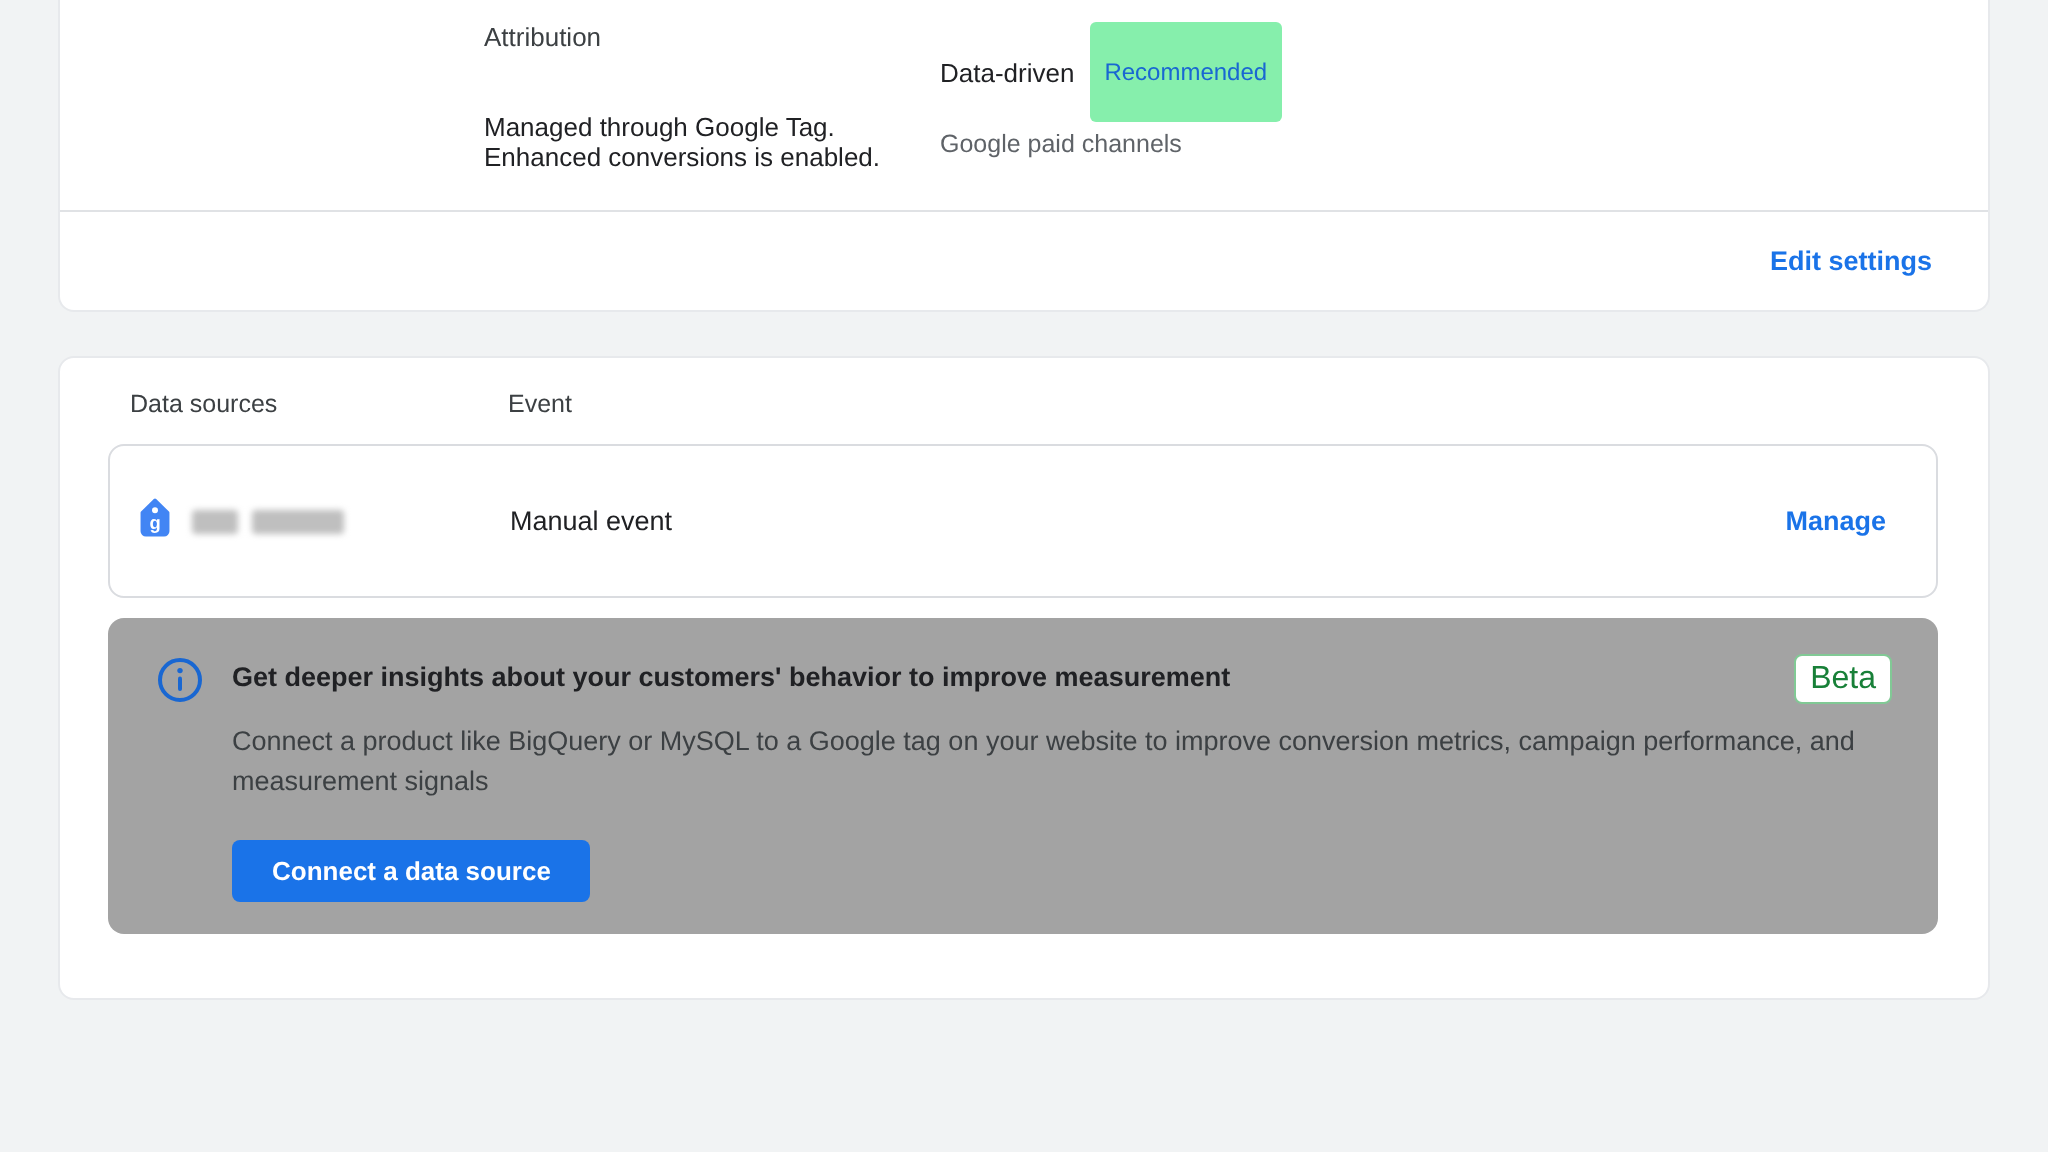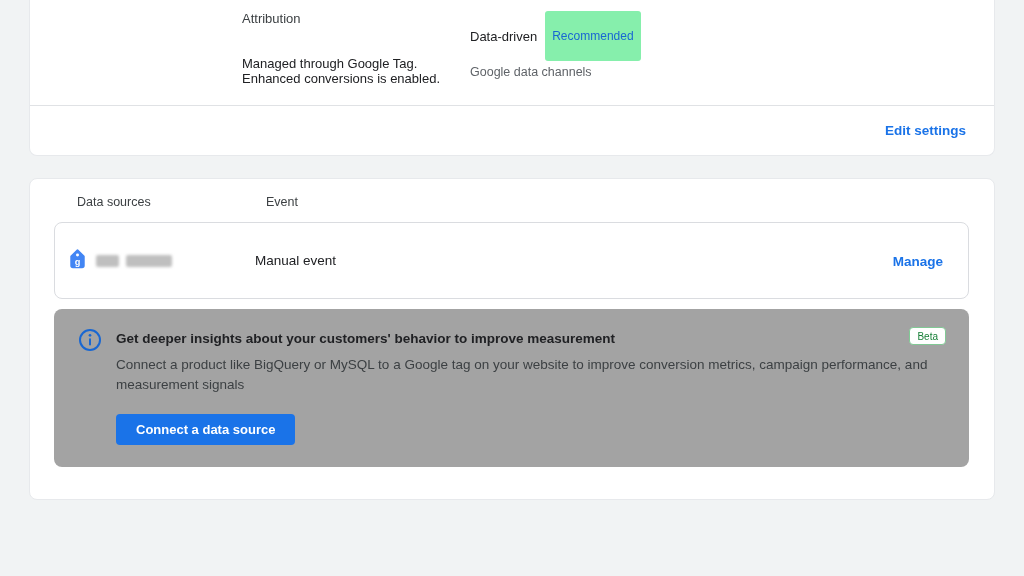--- a/index.html
+++ b/index.html
@@ -62,21 +62,21 @@
     cursor: pointer;
   }
 
   
   .table-header {
     display: flex;
     padding: 16px 0 0 35px;
     font-size: 12.5px;
     color: #3c4043;
   }
-  .col-source { width: 189px; margin-left: 12px; }
+  .col-source { width: 189px; }
   .source-row {
     margin: 13px 25px 0 24px;
     height: 77px;
     border: 1px solid #dadce0;
     border-radius: 8px;
     display: flex;
     align-items: center;
     padding-left: 14px;
     background: #fff;
   }
@@ -104,21 +104,21 @@
   .banner-title {
     font-size: 13.5px;
     font-weight: 700;
     color: #202124;
     padding-top: 4px;
   }
   .beta-badge {
     background: #ffffff;
     border: 1px solid #81c995;
     color: #188038;
-    font-size: 10px;
+    font-size: 16px;
     padding: 2.5px 7px;
     border-radius: 4px;
     flex: 0 0 auto;
     margin-left: 16px;
   }
   .banner-desc {
     margin-top: 9px;
     font-size: 13.5px;
     color: #3c4043;
     line-height: 20px;
@@ -144,21 +144,21 @@
 <div class="page">
 
   <section class="card card-top">
     <div class="settings-rows">
       <div class="settings-label row1">Attribution</div>
       <div class="row1">
         <div class="value-line">
           <span class="value-text">Data-driven</span>
           <span class="badge-recommended">Recommended</span>
         </div>
-        <div class="subvalue">Google data channels</div>
+        <div class="subvalue">Google paid channels</div>
       </div>
       <div class="row2">
         <span class="value-text">Managed through Google Tag.  Enhanced conversions is enabled.</span>
       </div>
     </div>
     <div class="divider"></div>
     <div class="card-footer">
       <a class="blue-link">Edit settings</a>
     </div>
   </section>

